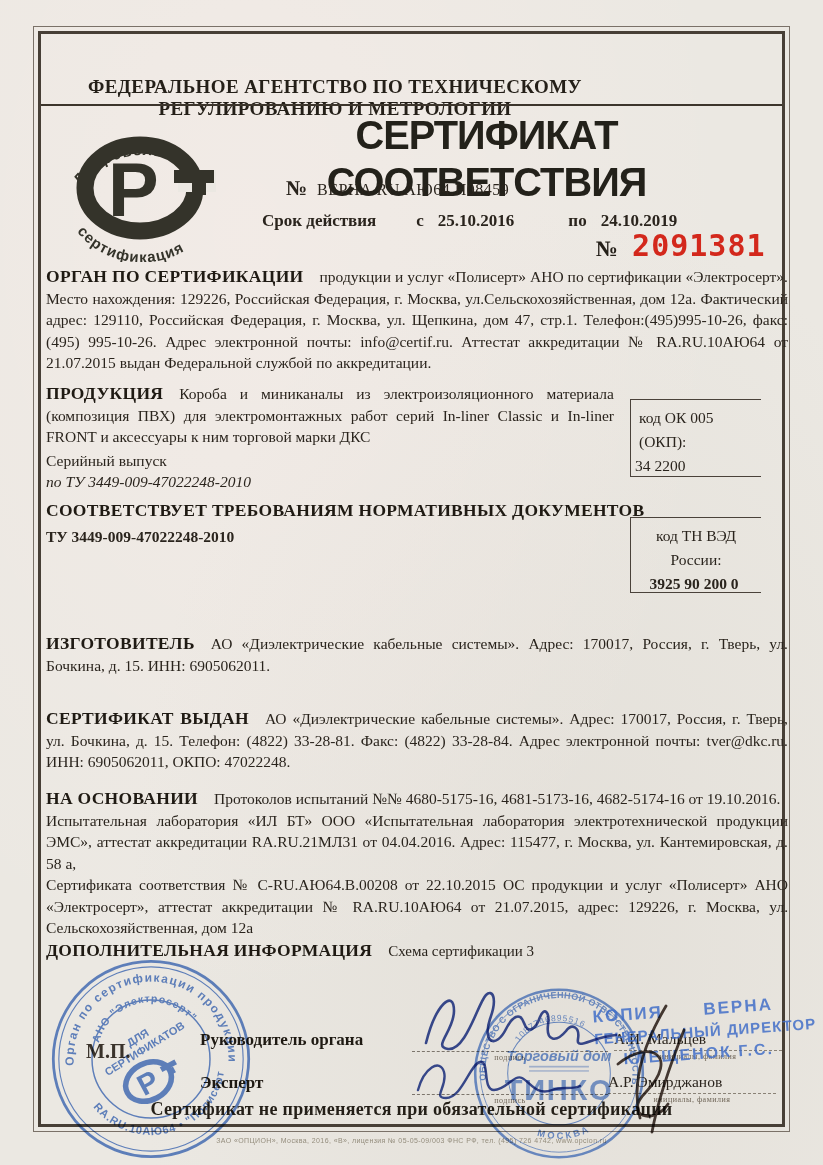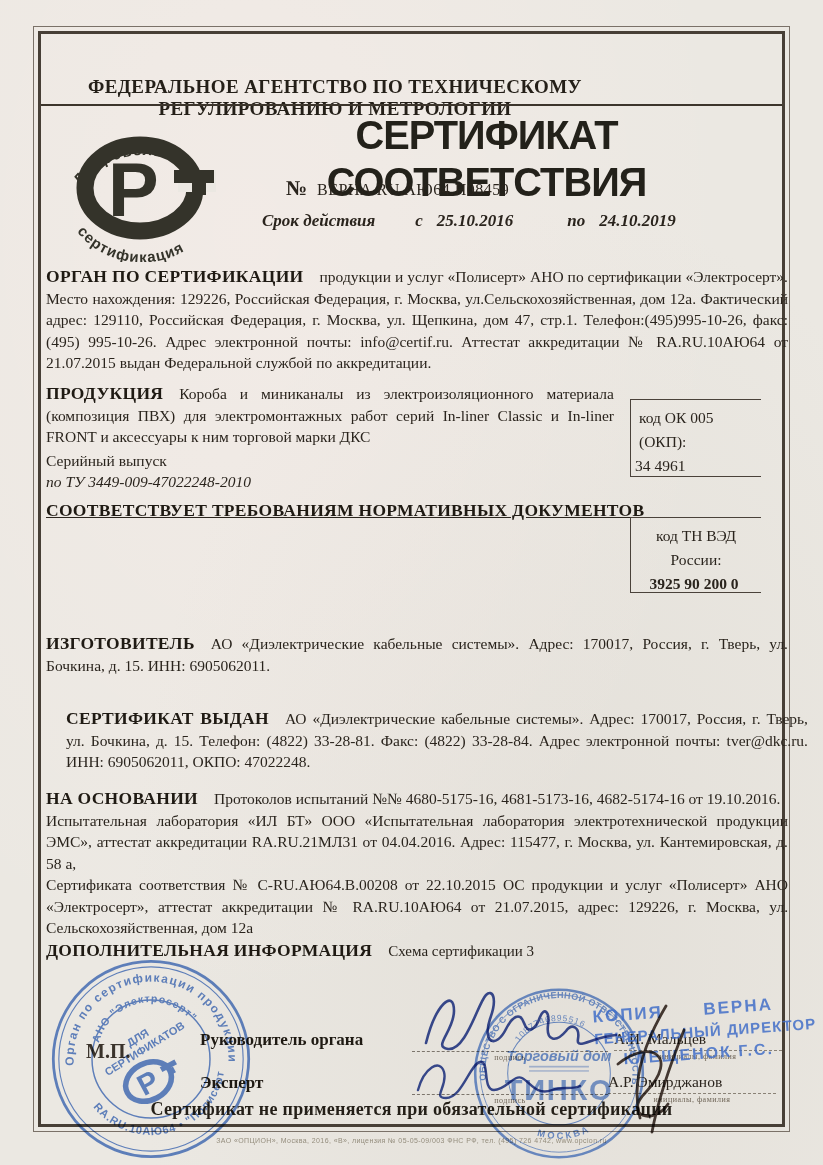--- a/index.html
+++ b/index.html
@@ -18,21 +18,21 @@
     font-size:27px; font-weight:bold; letter-spacing:3px; word-spacing:10px; color:#241f18; }
   .agency { position:absolute; left:41px; top:76px; width:588px; text-align:center;
     font-size:19px; font-weight:bold; letter-spacing:.4px; color:#241f18; }
   .doc-title { position:absolute; left:212px; top:112px; width:566px; text-align:center;
     font-family:"Liberation Sans", sans-serif; font-size:41px; font-weight:bold;
     letter-spacing:-1px; color:#23211a; transform:scaleX(.97); transform-origin:left; }
   .no-row { position:absolute; left:286px; top:176px; font-size:16px; }
   .no-sign { font-size:21px; font-weight:bold; margin-right:10px; }
   .cert-no { letter-spacing:.5px; }
   .validity { position:absolute; left:262px; top:211px; font-size:17px; font-weight:bold; }
-  .validity span { margin-right:14px;font-style:italic; }
+  .validity span { margin-right:14px; }
   .v-from { margin-left:26px; }
   .v-po { margin-left:40px; }
   .blank-no { position:absolute; left:596px; top:228px; }
   .blank-no .no-sign { font-size:22px; font-weight:bold; color:#241f18; }
   .blank-no .digits { font-family:"DejaVu Sans Mono", monospace; font-size:30px; font-weight:bold;
     color:#d3281c; letter-spacing:1px; }
   .sec { position:absolute; left:46px; width:742px; font-size:15.5px; line-height:21.5px; text-align:justify; }
   .sec-h { font-weight:bold; font-size:17.5px; letter-spacing:.3px; padding-right:16px; color:#1f1a13; }
   .sec-h.block { display:block; text-align:left; margin-bottom:4px; }
   .sec-t { white-space:pre-line; }
@@ -92,50 +92,55 @@
   <div class="doc-title">СЕРТИФИКАТ СООТВЕТСТВИЯ</div>
 
   <div class="no-row">
     <span class="no-sign">№</span><span class="cert-no">ВЕРНА RU.АЮ64.Н08459</span>
   </div>
 
   <div class="validity">
     <span>Срок действия</span><span class="v-from">с</span><span>25.10.2016</span><span class="v-po">по</span><span>24.10.2019</span>
   </div>
 
+  <div class="blank-no">
+    <span class="no-sign">№</span>
+    <span class="digits">2091381</span>
+  </div>
 
   <div class="sec" style="top:266px;">
     <span class="sec-h">ОРГАН ПО СЕРТИФИКАЦИИ</span><span class="sec-t">продукции и услуг «Полисерт» АНО по сертификации «Электросерт». Место нахождения: 129226, Российская Федерация, г. Москва, ул.Сельскохозяйственная, дом 12а. Фактический адрес: 129110, Российская Федерация, г. Москва, ул. Щепкина, дом 47, стр.1. Телефон:(495)995-10-26, факс: (495) 995-10-26. Адрес электронной почты: info@certif.ru. Аттестат аккредитации № RA.RU.10АЮ64 от 21.07.2015 выдан Федеральной службой по аккредитации.</span>
   </div>
 
   <div class="sec" style="top:383px; width:568px;">
     <span class="sec-h">ПРОДУКЦИЯ</span><span class="sec-t">Короба и миниканалы из электроизоляционного материала (композиция ПВХ) для электромонтажных работ серий In-liner Classic и In-liner FRONT и аксессуары к ним торговой марки ДКС</span>
     <div style="text-align:left; margin-top:2px;">Серийный выпуск</div>
     <div style="text-align:left;font-style:italic;">по ТУ 3449-009-47022248-2010</div>
   </div>
 
   <div class="codebox" style="top:399px; height:78px;">
     <div>код ОК 005 (ОКП):</div>
-    <div style="margin-left:-4px;">34 4961</div>
-  </div>
-
-  <div class="sec" style="top:500px;text-decoration:underline;">
+    <div style="margin-left:-4px;">34 2200</div>
+  </div>
+
+  <div class="sec" style="top:500px;">
     <span class="sec-h block">СООТВЕТСТВУЕТ ТРЕБОВАНИЯМ НОРМАТИВНЫХ ДОКУМЕНТОВ</span>
+    <span class="sec-t" style="display:block; text-align:left; font-weight:bold;">ТУ 3449-009-47022248-2010</span>
   </div>
 
   <div class="codebox" style="top:517px; height:76px;text-align:center;">
     <div>код ТН ВЭД России:</div>
     <div style="margin-left:-4px; font-weight:bold;">3925 90 200 0</div>
   </div>
 
   <div class="sec" style="top:633px;">
     <span class="sec-h">ИЗГОТОВИТЕЛЬ</span><span class="sec-t">АО «Диэлектрические кабельные системы». Адрес: 170017, Россия, г. Тверь, ул. Бочкина, д. 15. ИНН: 6905062011.</span>
   </div>
 
-  <div class="sec" style="top:708px;margin-left:20px;">
+  <div class="sec" style="top:708px;">
     <span class="sec-h">СЕРТИФИКАТ ВЫДАН</span><span class="sec-t">АО «Диэлектрические кабельные системы». Адрес: 170017, Россия, г. Тверь, ул. Бочкина, д. 15. Телефон: (4822) 33-28-81. Факс: (4822) 33-28-84. Адрес электронной почты: tver@dkc.ru. ИНН: 6905062011, ОКПО: 47022248.</span>
   </div>
 
   <div class="sec" style="top:788px;">
     <span class="sec-h">НА ОСНОВАНИИ</span><span class="sec-t">Протоколов испытаний №№ 4680-5175-16, 4681-5173-16, 4682-5174-16 от 19.10.2016.
 Испытательная лаборатория «ИЛ БТ» ООО «Испытательная лаборатория электротехнической продукции ЭМС», аттестат аккредитации RA.RU.21МЛ31 от 04.04.2016. Адрес: 115477, г. Москва, ул. Кантемировская, д. 58 а,
 Сертификата соответствия № C-RU.АЮ64.В.00208 от 22.10.2015 ОС продукции и услуг «Полисерт» АНО «Электросерт», аттестат аккредитации № RA.RU.10АЮ64 от 21.07.2015, адрес: 129226, г. Москва, ул. Сельскохозяйственная, дом 12а</span>
   </div>
 
   <div class="sec" style="top:940px;">

